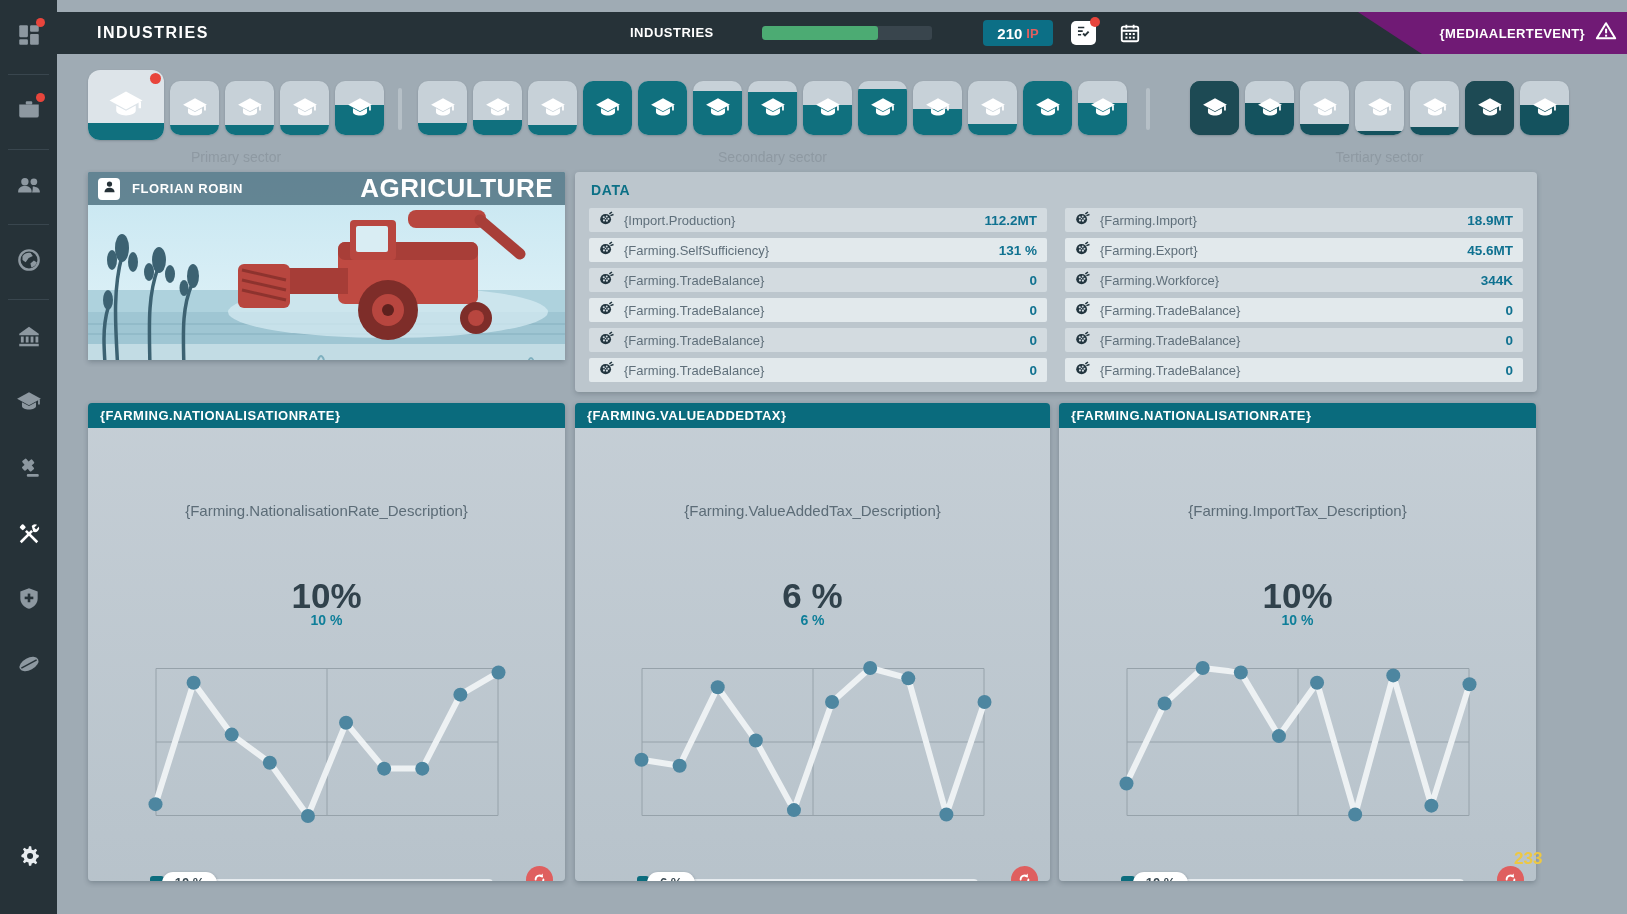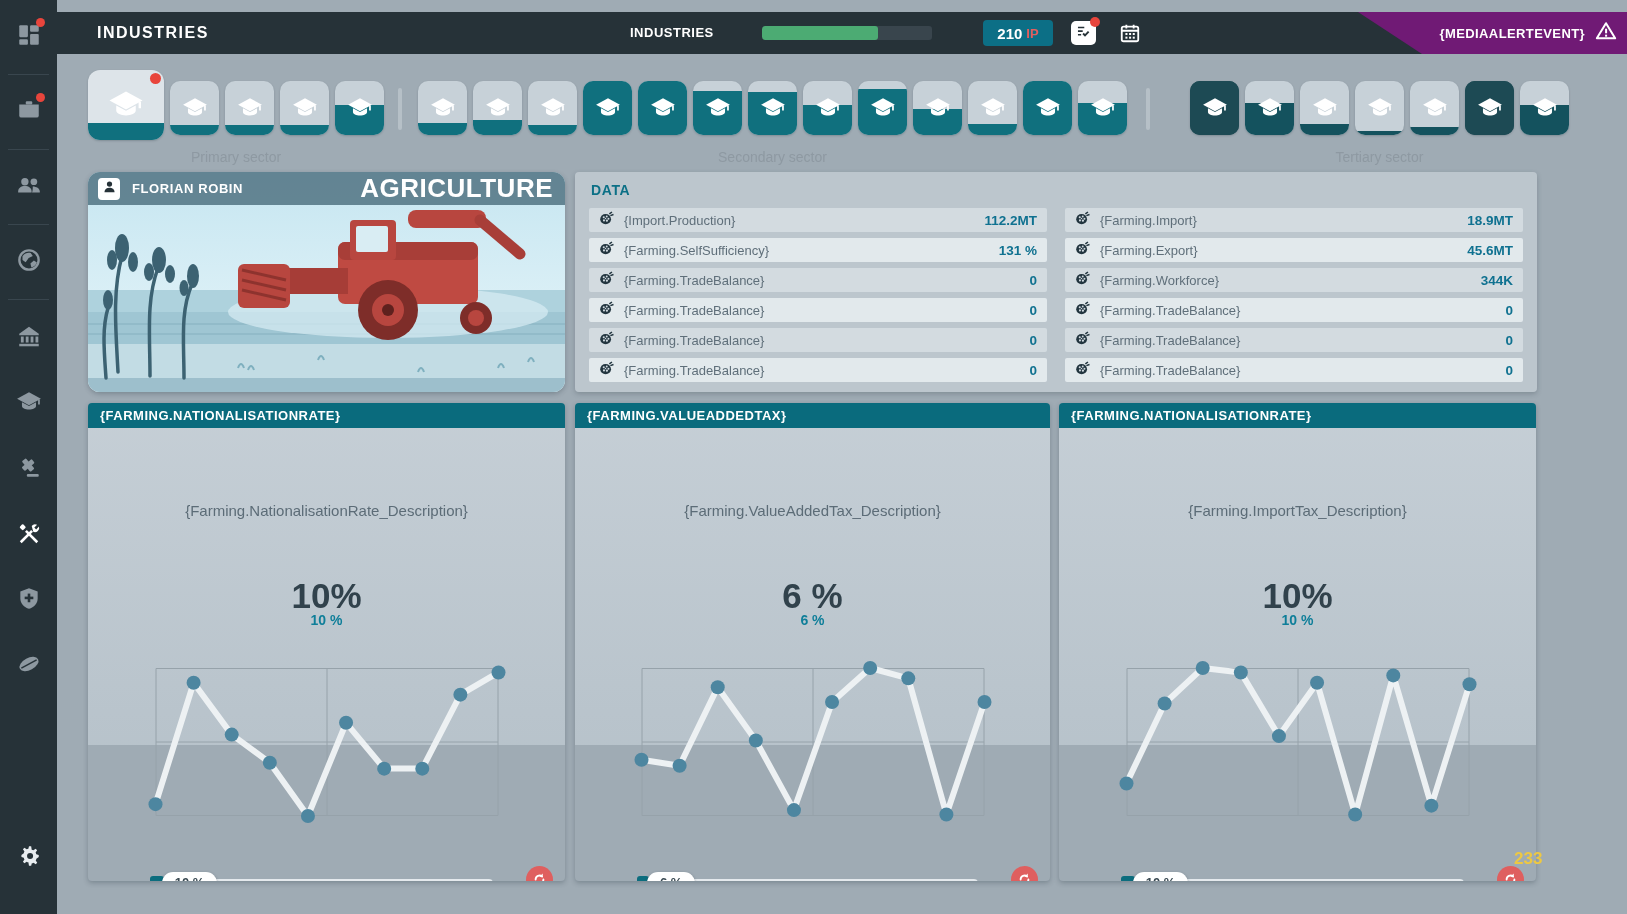--- a/index.html
+++ b/index.html
@@ -43,21 +43,21 @@
   .tile.dark { background:#1d4a54; }
   .tile.dark .fill { background:#1d4a54; }
   .tile.tert .fill { background:#14525e; }
   .tile .cap { position:absolute; left:50%; top:50%; transform:translate(-50%,-50%); width:26px; height:26px; color:#fff; z-index:2; }
   .tile.large .cap { width:36px; height:36px; }
   .tile .badge { position:absolute; top:3px; right:3px; width:11px; height:11px; border-radius:50%; background:#e8453c; z-index:3; }
   .sector-label { margin-top:9px; text-align:center; color:#8e99a2; font-size:14px; }
   .sector-sep { position:absolute; top:88px; width:4px; height:42px; border-radius:2px; background:#b6c0c7; }
 
   
-  .ind-card { position:absolute; left:88px; top:172px; width:477px; height:220px; border-radius:12px; overflow:hidden; box-shadow:0 2px 5px rgba(40,55,65,.3); }
+  .ind-card { position:absolute; left:88px; top:172px; width:477px; height:188px; border-radius:1px; overflow:hidden; box-shadow:0 2px 5px rgba(40,55,65,.3); }
   .ind-head { position:absolute; left:0; top:0; right:0; height:33px; background:rgba(84,118,133,.88); display:flex; align-items:center; z-index:2; }
   .person-chip { width:22px; height:22px; background:#fff; border-radius:4px; margin-left:10px; display:flex; align-items:center; justify-content:center; }
   .person-chip svg { width:15px; height:15px; color:#263238; }
   .person-name { color:#fff; font-size:13px; font-weight:700; letter-spacing:.6px; margin-left:12px; }
   .ind-title { position:absolute; right:12px; color:#fff; font-size:26px; font-weight:800; letter-spacing:.5px; }
   .ind-art { position:absolute; inset:0; }
 
   
   .data-panel { position:absolute; left:575px; top:172px; width:962px; height:220px; background:rgba(199,208,215,.72); border-radius:4px; box-shadow:0 2px 5px rgba(40,55,65,.25); }
   .data-title { position:absolute; left:16px; top:10px; color:#0c7086; font-size:14px; font-weight:800; letter-spacing:.6px; }
@@ -66,21 +66,21 @@
   .data-row.odd { background:rgba(230,236,240,.55); }
   .data-row.even { background:rgba(230,236,240,.9); }
   .data-row svg { width:18px; height:18px; margin-left:8px; }
   .data-row .lbl { margin-left:9px; font-size:13px; color:#5f6f7a; }
   .data-row .val { position:absolute; right:10px; font-size:13.5px; font-weight:800; color:#0f7190; }
 
   
   .panel { position:absolute; top:403px; height:478px; border-radius:4px; box-shadow:0 2px 5px rgba(40,55,65,.3); overflow:hidden; }
   .panel-head { height:25px; background:#0a6b7d; display:flex; align-items:center; }
   .panel-title { color:#fff; font-size:13px; font-weight:800; letter-spacing:.5px; margin-left:12px; }
-  .panel-body { position:relative; height:317px; background:linear-gradient(180deg, rgba(203,212,219,.85), rgba(188,199,207,.85)); }
+  .panel-body { position:relative; height:453px; background:linear-gradient(180deg, rgba(203,212,219,.85), rgba(188,199,207,.85)); }
   .panel-desc { position:absolute; top:74px; left:0; right:0; text-align:center; font-size:15px; color:#5c6c77; }
   .panel-value { position:absolute; top:148px; left:0; right:0; text-align:center; font-size:35px; font-weight:800; color:#31424c; }
   .panel-subvalue { position:absolute; top:184px; left:0; right:0; text-align:center; font-size:14px; font-weight:700; color:#0e7e99; }
   .panel-chart { position:absolute; top:240px; left:50%; transform:translateX(-50%); width:343px; height:148px; }
   .panel-chart svg { overflow:visible; }
   .slider-row { position:absolute; left:0; right:0; top:440px; height:30px; }
   .slider-track { position:absolute; left:62px; right:72px; top:11px; height:8px; background:rgba(235,240,243,.9); border-radius:4px; }
   .slider-fill { position:absolute; left:0; top:-3px; height:14px; background:#0c6d7e; border-radius:3px; }
   .slider-pill { position:absolute; top:-7px; height:22px; line-height:22px; padding:0 13px; background:#fff; border-radius:12px; font-size:13px; font-weight:700; color:#3a4a53; box-shadow:0 1px 3px rgba(40,55,65,.4); white-space:nowrap; }
   .refresh-btn { position:absolute; right:12px; top:-2px; width:27px; height:27px; border-radius:50%; border:none; background:#df5f5f; display:flex; align-items:center; justify-content:center; cursor:pointer; }

